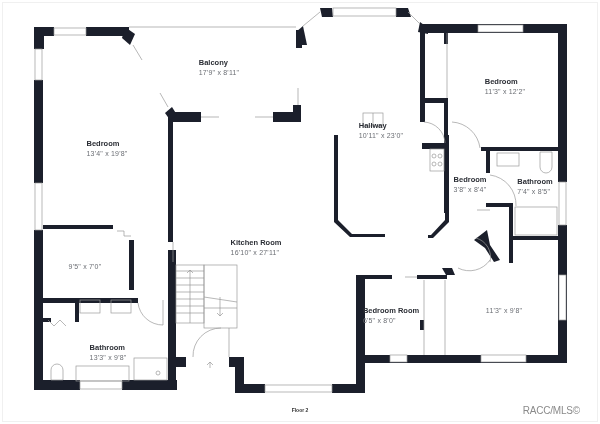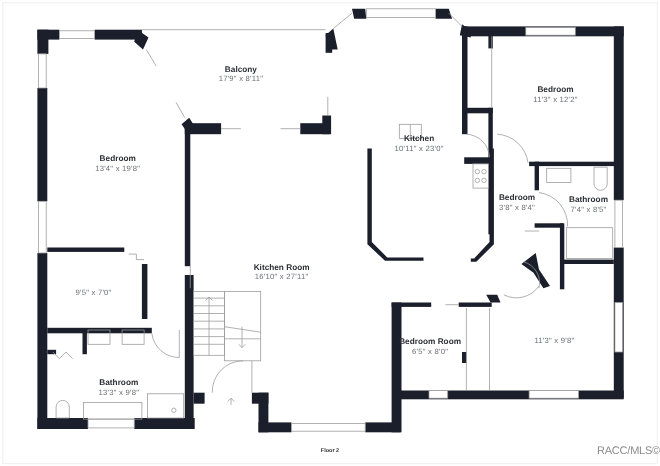--- a/index.html
+++ b/index.html
@@ -1,23 +1,23 @@
 <!DOCTYPE html>
 <html><head>
 <meta charset="utf-8">
 <style>
   html, body { margin: 0; padding: 0; }
   body { width: 600px; height: 424px; background: #ffffff; position: relative; overflow: hidden; font-family: "Liberation Sans", sans-serif; }
   .page { position: absolute; left: 2px; top: 2px; width: 596px; height: 420px; background: #fff; border: 1px solid #f0f0f0; box-sizing: border-box; }
   svg.plan { position: absolute; left: 0; top: 0; }
-  .label { position: absolute; text-align: center; transform: translateX(-50%); white-space: nowrap; }
+  .label { position: absolute; transform: translateX(-50%); white-space: nowrap; }
   .room-name { font-weight: bold; font-size: 7.5px; color: #2a2d34; display: block; }
   .room-dim { font-size: 7px; color: #6b6e74; display: block; margin-top: 2px; letter-spacing: 0.2px; }
   .floor-label { position: absolute; left: 300px; top: 407px; transform: translateX(-50%); font-size: 5px; font-weight: bold; color: #333; }
-  .watermark { position: absolute; right: 0; bottom: 8px; font-size: 10px; color: #8a8a8a; letter-spacing: -0.2px; padding-left: 40px; }
+  .watermark { position: absolute; right: 20px; bottom: 8px; font-size: 10px; color: #8a8a8a; letter-spacing: -0.2px; padding-left: 40px; }
 </style>
 </head>
 <body>
 
 <div class="page"></div>
 
 <svg class="plan" width="600" height="424" viewBox="0 0 600 424">
   <g fill="#1b1f2b" stroke="none">
 
     <rect x="34" y="27" width="10" height="22"></rect>
@@ -161,21 +161,21 @@
 
 <div class="label" style="left:219px; top:58px;">
   <span class="room-name">Balcony</span>
   <span class="room-dim">17'9" x 8'11"</span>
 </div>
 <div class="label" style="left:107px; top:139px;">
   <span class="room-name">Bedroom</span>
   <span class="room-dim">13'4" x 19'8"</span>
 </div>
 <div class="label" style="left:381px; top:121px;">
-  <span class="room-name">Kitchen</span>
+  <span class="room-name">Hallway</span>
   <span class="room-dim">10'11" x 23'0"</span>
 </div>
 <div class="label" style="left:505px; top:77px;">
   <span class="room-name">Bedroom</span>
   <span class="room-dim">11'3" x 12'2"</span>
 </div>
 <div class="label" style="left:470px; top:175px;">
   <span class="room-name">Bedroom</span>
   <span class="room-dim">3'8" x 8'4"</span>
 </div>

